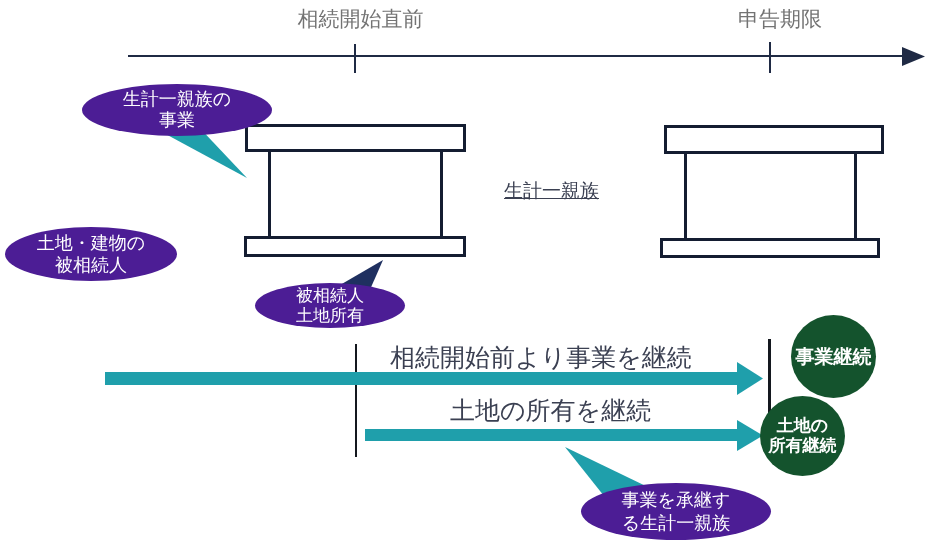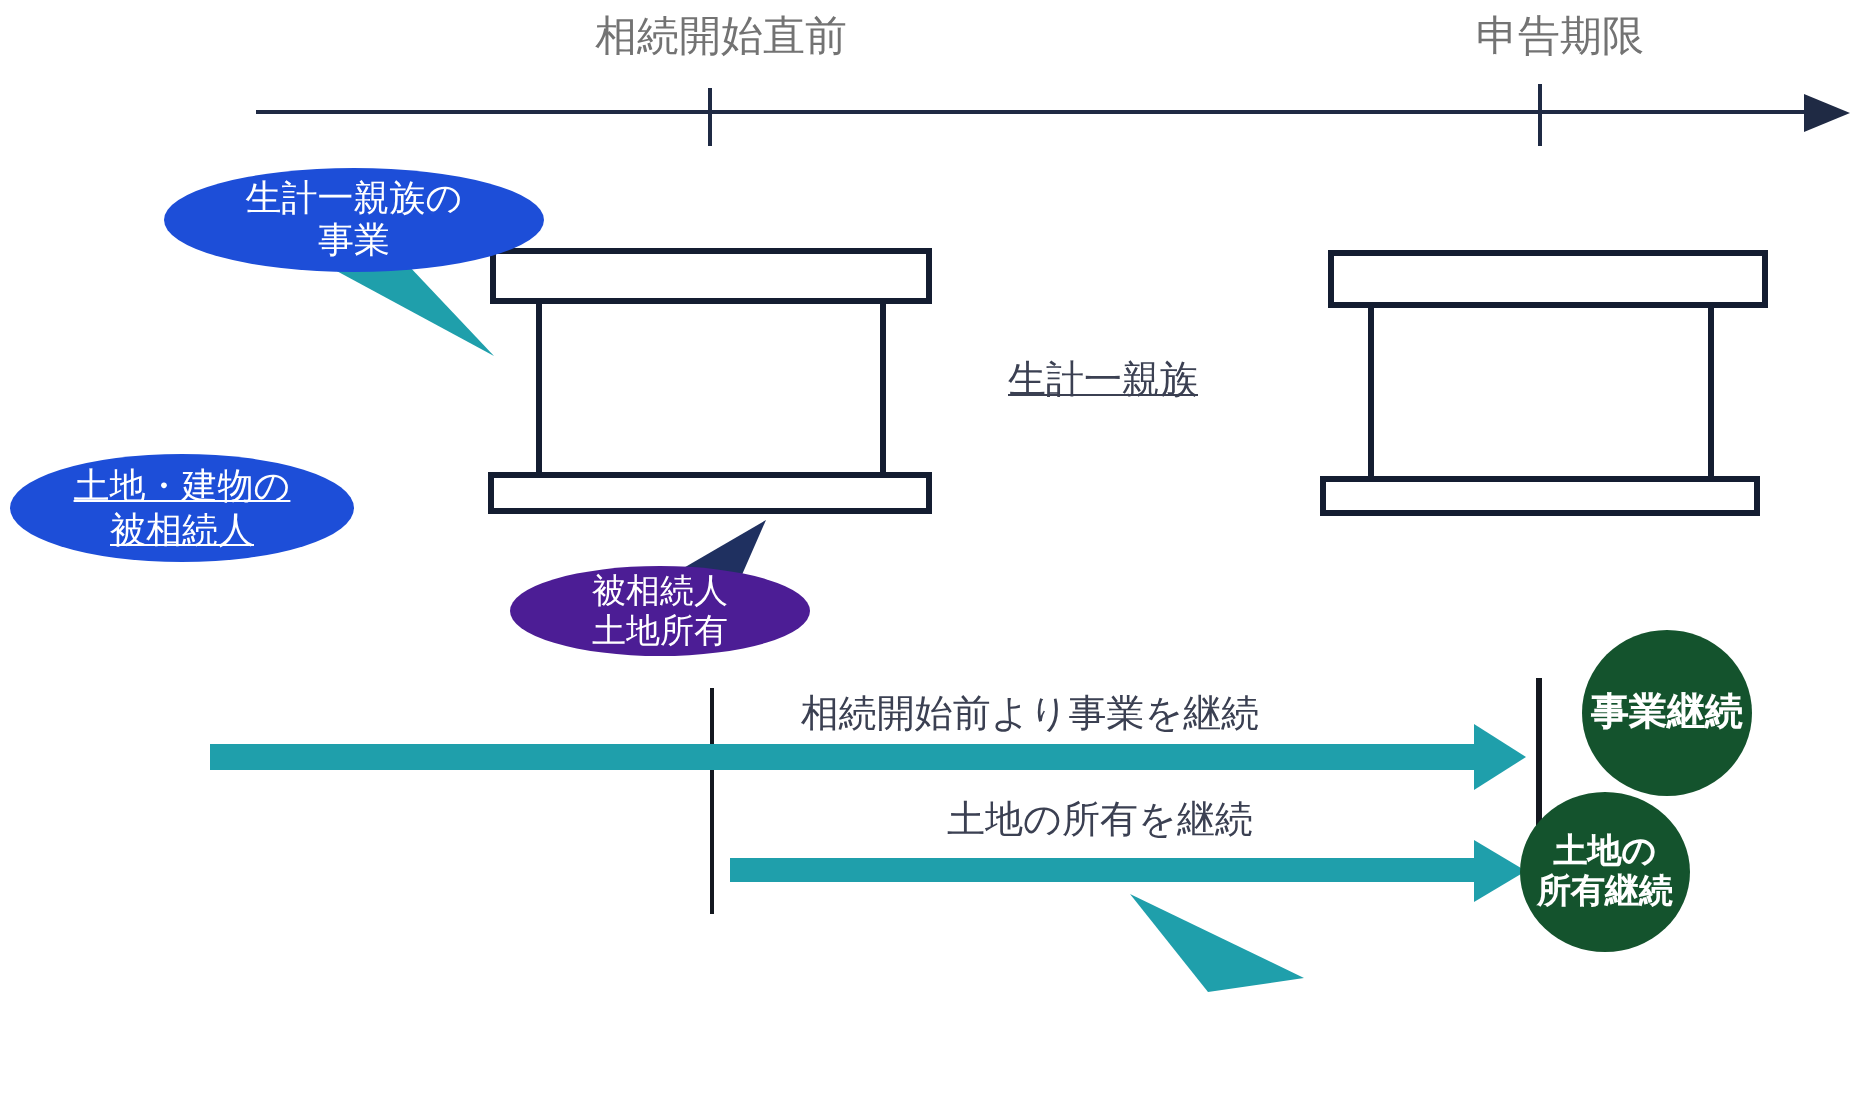--- a/index.html
+++ b/index.html
@@ -28,42 +28,42 @@
   .bl-post.p2{left:440px;}
   .br-top{left:664px;top:125px;width:220px;height:29px;}
   .br-bottom{left:660px;top:238px;width:220px;height:20px;}
   .br-post{width:3px;top:154px;height:84px;background:#141d31;}
   .br-post.p1{left:684px;}
   .br-post.p2{left:854px;}
 
   
   .bubble{border-radius:50%;display:flex;flex-direction:column;justify-content:center;align-items:center;
           color:#ffffff;text-align:center;}
-  .bubble.teal{background:#1d4ed8;}
+  .bubble.teal{background:#4c1d95;}
   .bubble.navy{background:#4c1d95;}
   .bubble-1{left:82px;top:84px;width:190px;height:52px;font-size:18px;line-height:21px;}
-  .bubble-2{left:5px;top:227px;width:172px;height:54px;font-size:18px;line-height:22px;text-decoration:underline;}
+  .bubble-2{left:5px;top:227px;width:172px;height:54px;font-size:18px;line-height:22px;}
   .bubble-3{left:255px;top:283px;width:150px;height:45px;font-size:17px;line-height:20px;}
   .bubble-4{left:581px;top:483px;width:190px;height:57px;font-size:18px;line-height:23px;}
 
   
   .acq-note{left:487px;top:180px;width:150px;font-size:19px;line-height:21px;color:#3b4052;white-space:nowrap;}
   .acq-line1{padding-left:17px;text-decoration:underline;}
   .acq-arrow{font-size:17px;margin-right:1px;position:relative;top:-1px;}
 
   
   .vline{background:#14181f;}
   .vline.left{left:355px;top:344px;width:2px;height:113px;}
   .vline.right{left:768px;top:339px;width:3px;height:119px;}
 
   
   .arrow-bar{background:#1f9fab;}
   .arrow-bar.a1{left:105px;top:372px;width:633px;height:13px;}
   .arrow-bar.a2{left:365px;top:429px;width:373px;height:12px;}
-  .arrow-label{font-size:19px;line-height:23px;text-align:center;color:#3b4052;white-space:nowrap;}
+  .arrow-label{font-size:25px;line-height:23px;text-align:center;color:#3b4052;white-space:nowrap;}
   .arrow-label.a1{left:390px;top:346px;width:250px;}
   .arrow-label.a2{left:450px;top:399px;width:200px;}
 
   
   .badge{border-radius:50%;background:#14532d;color:#ffffff;font-weight:bold;
          display:flex;flex-direction:column;justify-content:center;align-items:center;text-align:center;}
   .badge-1{left:791px;top:315px;width:85px;height:83px;font-size:19px;line-height:22px;}
   .badge-2{left:760px;top:396px;width:85px;height:80px;font-size:17px;line-height:20px;}
 </style>
 </head>
@@ -125,14 +125,18 @@
   <div class="abs arrow-bar a2"></div>
 
   <div class="abs badge badge-1">
     <span>事業継続</span>
   </div>
   <div class="abs badge badge-2">
     <span>土地の</span>
     <span>所有継続</span>
   </div>
 
+  <div class="abs bubble teal bubble-4">
+    <span>事業を承継す</span>
+    <span>る生計一親族</span>
+  </div>
 
 </div>
 
 </body></html>

